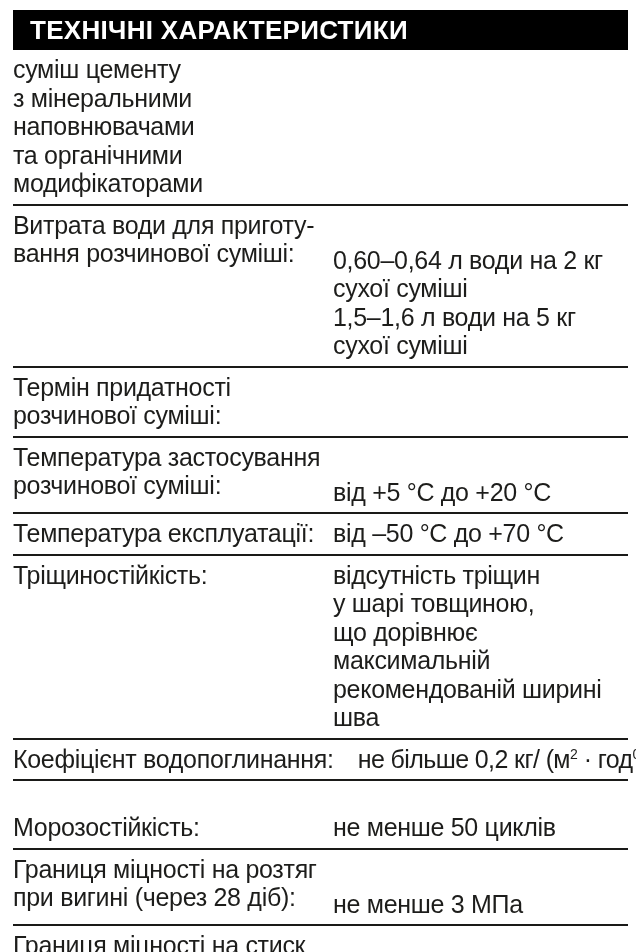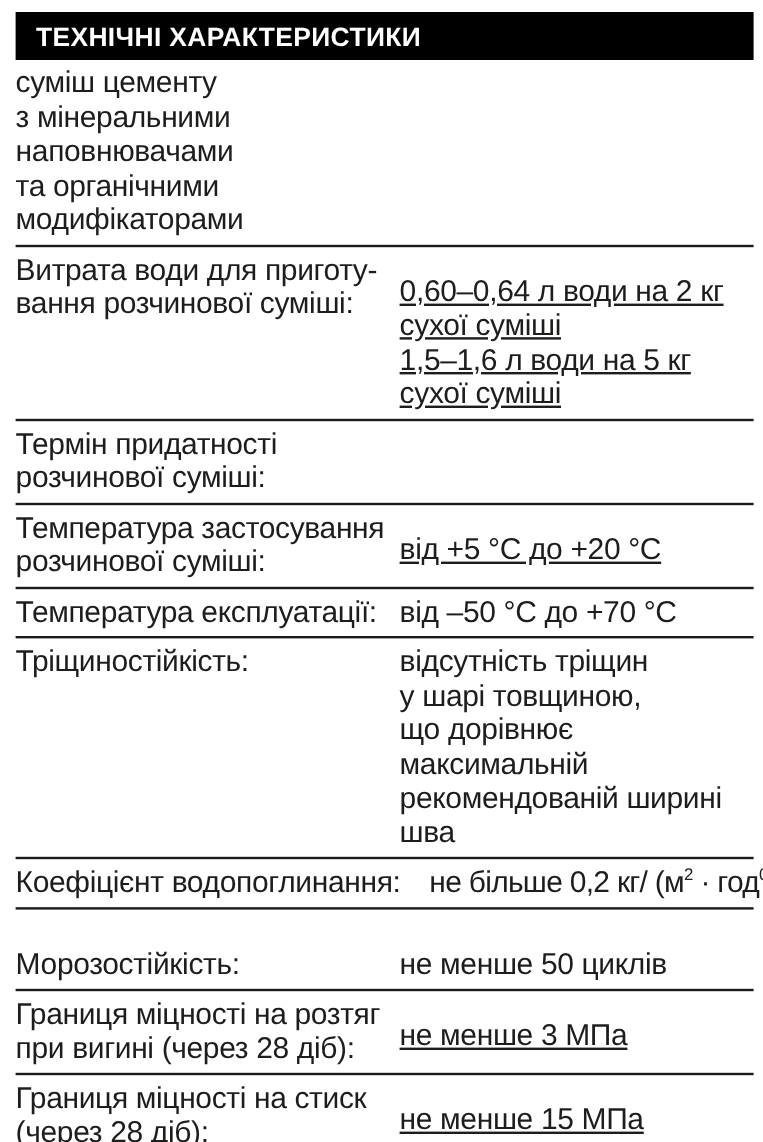--- a/index.html
+++ b/index.html
@@ -16,32 +16,32 @@
     font-weight: 500;
     padding: 0 8px 0 13px;
     overflow: hidden;
   }
   .title-bar {
     margin-top: 10px;
     height: 40px;
     background: var(--bar-bg, #000000);
     color: var(--bar-text, #ffffff);
     font-weight: 700;
-    font-size: 22px;
+    font-size: 26px;
     line-height: 41px;
     letter-spacing: 0.3px;
     padding-left: 17px;
     box-sizing: border-box;
     text-transform: uppercase;
   }
   .spec-table { width: 100%; }
   .row { display: flex; padding: 5px 0 6px 0; }
   .label { flex: 0 0 320px; white-space: pre-line; }
   .value { flex: 1 1 auto; white-space: pre-line; }
-  .shift { margin-top: 18px; text-decoration: underline; }          
+  .shift { margin-top: 35px; }          
   .row-extra-top { padding-top: 15px; margin-top: 17px; }   
   .rule { border-top: 2px solid var(--rule, #1a1a18); height: 0; }
   .autorow .label { flex: 0 0 auto; white-space: nowrap; padding-right: 24px; }
   .formula { white-space: nowrap; letter-spacing: -0.6px; }
   .formula sup { font-size: 14px; letter-spacing: -0.4px; line-height: 0; }
 </style>
 </head>
 <body>
 
 <div class="page">

